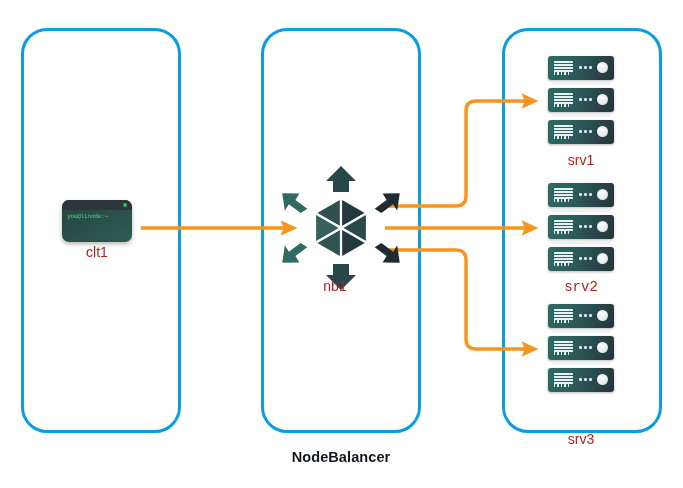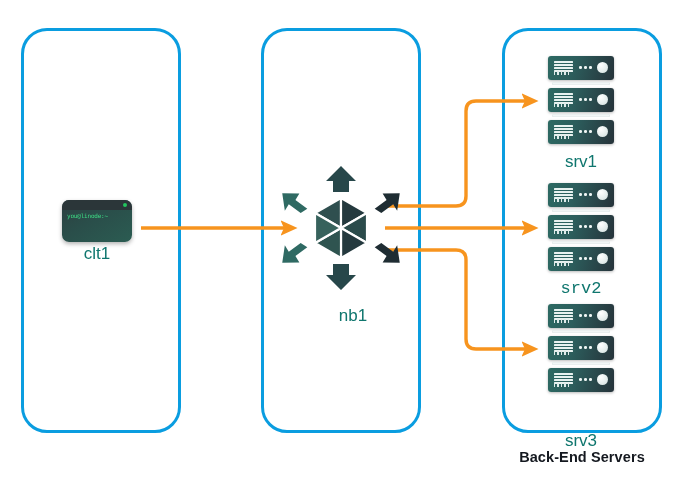--- a/index.html
+++ b/index.html
@@ -41,22 +41,22 @@
     font-weight: bold;
     font-size: 14.5px;
     color: #14181f;
     letter-spacing: 0.1px;
     white-space: nowrap;
   }
   
   .node-label {
     position: absolute;
     text-align: center;
-    font-size: 17px;
-    color: #0f766e;
+    font-size: 14px;
+    color: #b91c1c;
     white-space: nowrap;
   }
   
   .terminal {
     position: absolute;
     width: 70px;
     height: 42px;
     border-radius: 7px;
     background: linear-gradient(150deg, #2c3f40 0%, #2a4e4a 45%, #2b5c52 100%);
     box-shadow: 0 2px 4px rgba(0,0,0,0.30);
@@ -225,21 +225,21 @@
         <path d="M -33 -21 L -46 -28 L -43 -35 L -60 -33 L -55 -16 L -52 -23 L -39 -16 Z" fill="#2f6a63" transform="rotate(8,-46,-25)"></path>
 
         <path d="M -33 21 L -46 28 L -43 35 L -60 33 L -55 16 L -52 23 L -39 16 Z" fill="#2f6a63" transform="rotate(-8,-46,25)"></path>
 
         <path d="M 33 -21 L 46 -28 L 43 -35 L 60 -33 L 55 -16 L 52 -23 L 39 -16 Z" fill="#1f2d33" transform="rotate(-8,46,-25)"></path>
 
         <path d="M 33 21 L 46 28 L 43 35 L 60 33 L 55 16 L 52 23 L 39 16 Z" fill="#1f2d33" transform="rotate(8,46,25)"></path>
       </g>
     </g>
   </svg>
-  <div class="node-label" style="left:318px; top:278px; width:70px;margin-top:28px;">nb1</div>
+  <div class="node-label" style="left:300px; top:278px; width:70px;">nb1</div>
 
   <div class="server-stack" style="left:548px; top:56px;">
     <div class="rack" style="top:0px;">
       <div class="rack-vents">
           <i></i>
           <i></i>
           <i></i>
           <i></i>
         </div>
       <div class="rack-ticks">
@@ -434,15 +434,15 @@
       <div class="rack-dots">
           <i></i>
           <i></i>
           <i></i>
         </div>
       <div class="rack-knob"></div>
     </div>
   </div>
   <div class="node-label" style="left:548px; top:400px; width:66px;margin-top:31px;">srv3</div>
 
-  <div class="group-caption" style="left:502px; top:449px; width:160px;">Back-End Servers</div>
+  <div class="group-caption" style="left:261px; top:449px; width:160px;">NodeBalancer</div>
 
 </div>
 
 </body></html>

